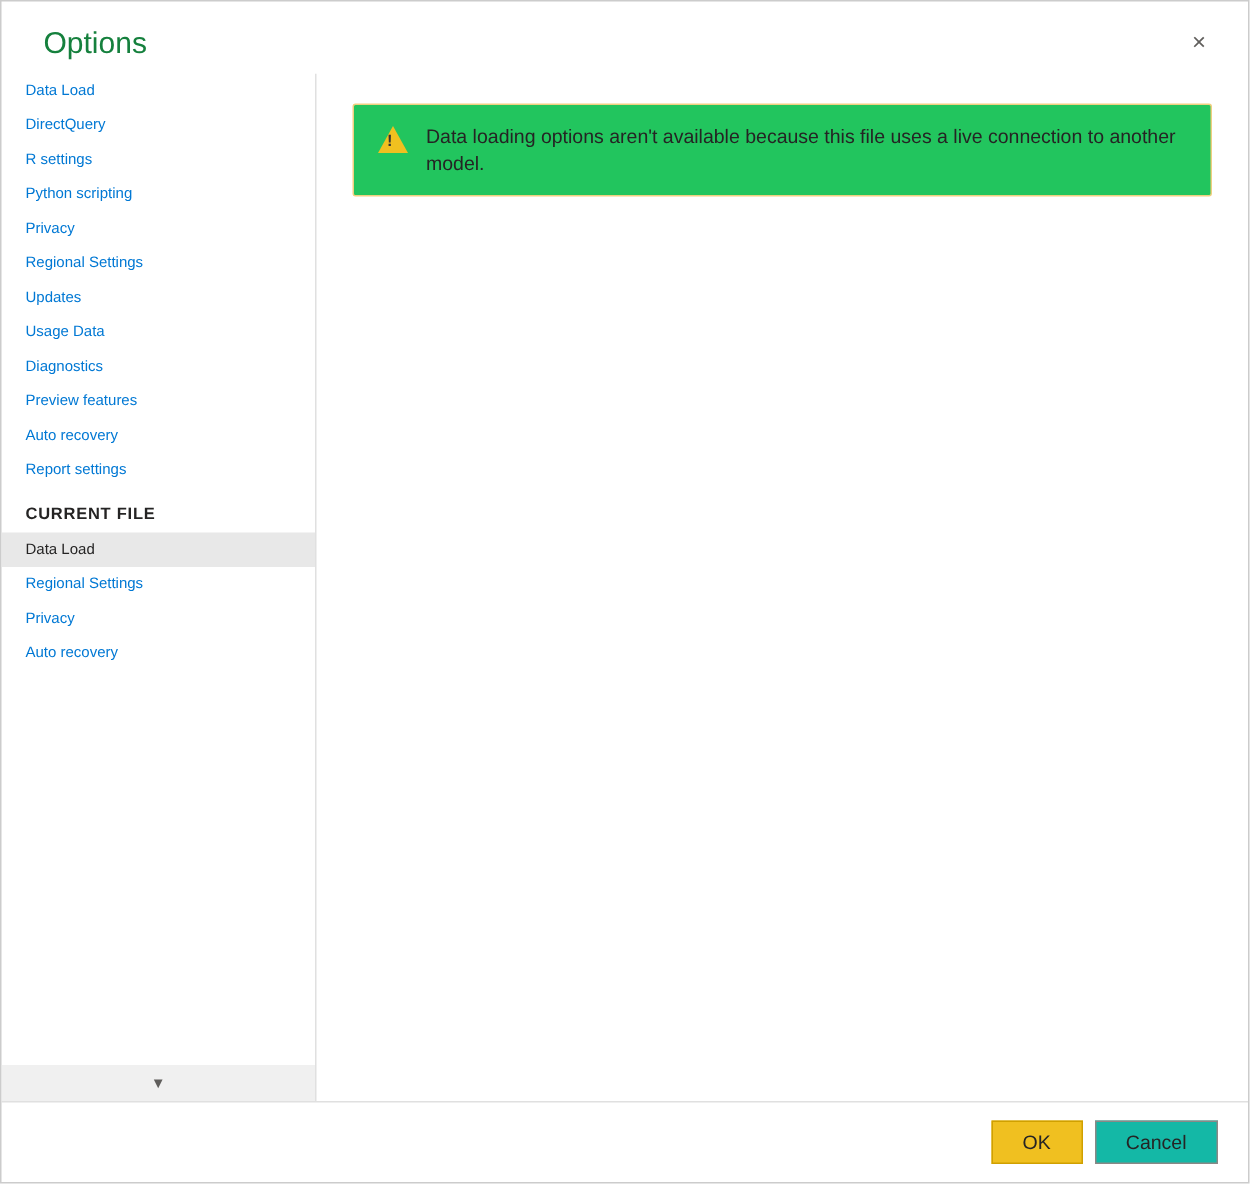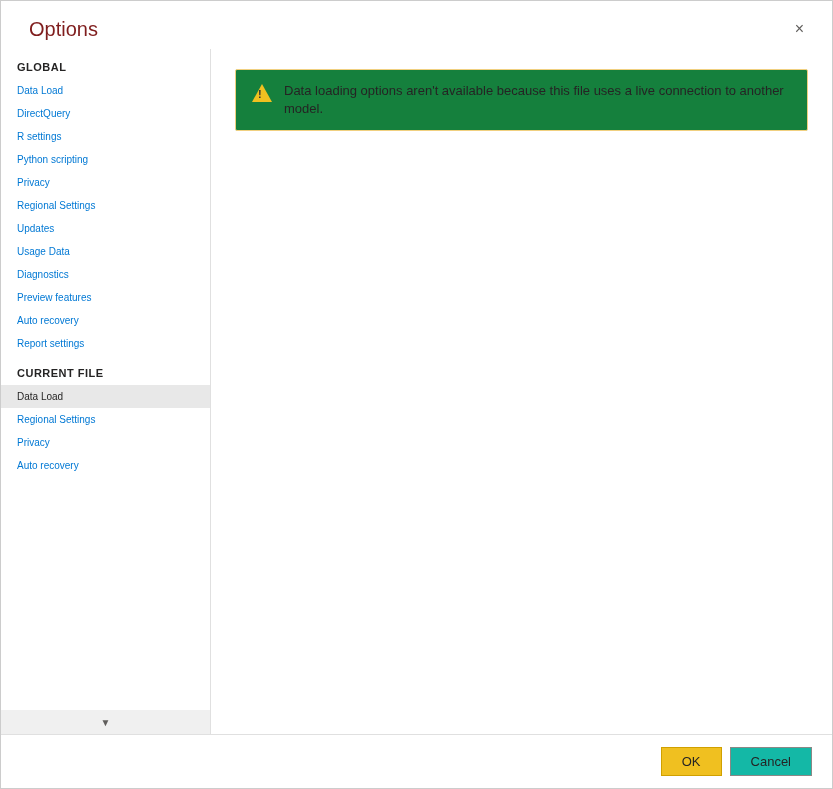--- a/index.html
+++ b/index.html
@@ -27,21 +27,21 @@
     .title-bar {
       display: flex;
       align-items: center;
       justify-content: space-between;
       padding: 16px 20px 8px 28px;
     }
 
     .title-bar h1 {
       font-size: 20px;
       font-weight: 300;
-      color: #7f1d1d;
+      color: #15803d;
     }
 
     .close-btn {
       background: none;
       border: none;
       cursor: pointer;
       font-size: 16px;
       color: #605e5c;
       padding: 4px 8px;
       line-height: 1;
@@ -112,21 +112,21 @@
 
     .main-content {
       flex: 1;
       padding: 20px 24px;
       overflow-y: auto;
       display: flex;
       flex-direction: column;
     }
 
     .warning-banner {
-      background: #15803d;
+      background: #22c55e;
       border: 1px solid #f0d080;
       padding: 12px 16px;
       display: flex;
       align-items: flex-start;
       gap: 12px;
       border-radius: 2px;
       max-width: 580px;
     }
 
     .warning-icon {
@@ -211,21 +211,20 @@
 
 <div class="dialog">
   <div class="title-bar">
     <h1>Options</h1>
     <button class="close-btn">×</button>
   </div>
 
   <div class="dialog-body">
     <div class="sidebar">
       <div class="sidebar-scroll">
-        <div class="section-label">GLOBAL</div>
         <div id="global-nav">
             <button class="nav-item">Data Load</button>
             <button class="nav-item">DirectQuery</button>
             <button class="nav-item">R settings</button>
             <button class="nav-item">Python scripting</button>
             <button class="nav-item">Privacy</button>
             <button class="nav-item">Regional Settings</button>
             <button class="nav-item">Updates</button>
             <button class="nav-item">Usage Data</button>
             <button class="nav-item">Diagnostics</button>

